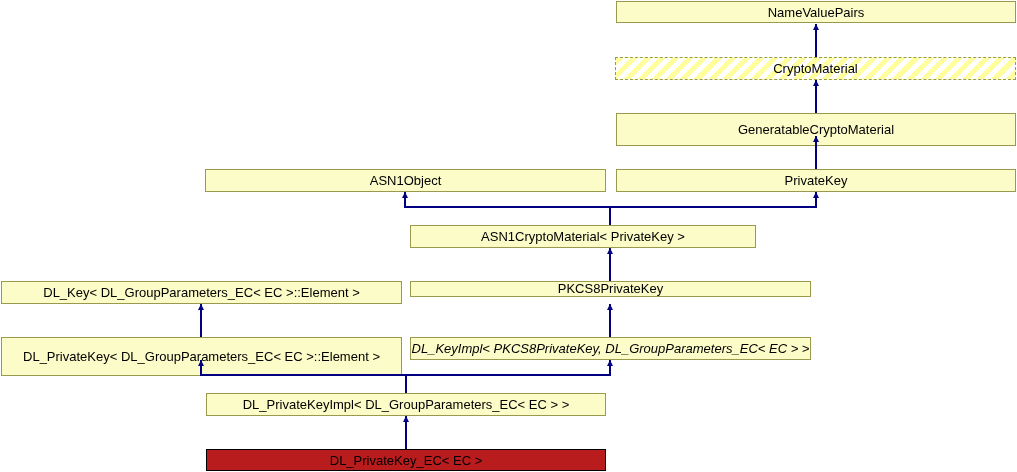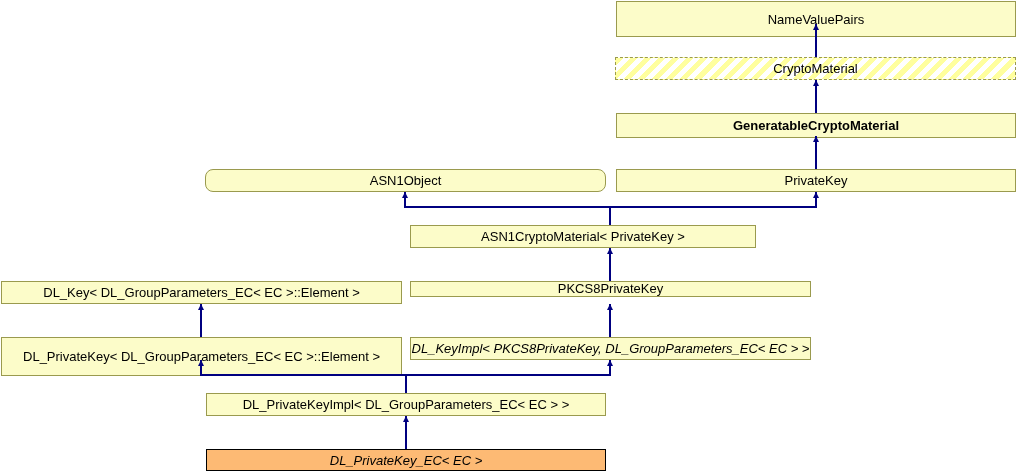--- a/index.html
+++ b/index.html
@@ -28,51 +28,50 @@
     white-space: nowrap;
     overflow: hidden;
   }
   .node.hatched {
     border-style: dashed;
     background: repeating-linear-gradient(135deg,
       #ffff9e 0px, #ffff9e 5px,
       #ffffff 5px, #ffffff 10px);
   }
   .node.highlight {
-    background: #fdba74;
+    background: #b91c1c;
     border-color: #000000;
-    font-style: italic;
   }
   .seg {
     position: absolute;
     background: #000080;
   }
   .arrowhead {
     position: absolute;
     width: 0;
     height: 0;
     border-left: 3px solid transparent;
     border-right: 3px solid transparent;
     border-bottom: 6px solid #000080;
   }
 </style>
 </head>
 <body>
 
 <div id="canvas" style="width: 1017px; height: 472px; background: rgb(255, 255, 255);">
-    <div class="node solid" style="left: 616px; top: 1px; width: 400px; height: 36px;">
+    <div class="node solid" style="left: 616px; top: 1px; width: 400px; height: 22px;">
       <span>NameValuePairs</span>
     </div>
     <div class="node hatched" style="left: 615px; top: 57px; width: 401px; height: 23px;">
       <span>CryptoMaterial</span>
     </div>
-    <div class="node solid" style="left: 616px; top: 113px; width: 400px; height: 25px; font-weight: bold;">
+    <div class="node solid" style="left: 616px; top: 113px; width: 400px; height: 33px;">
       <span>GeneratableCryptoMaterial</span>
     </div>
-    <div class="node solid" style="left: 205px; top: 169px; width: 401px; height: 23px; border-radius: 8px;">
+    <div class="node solid" style="left: 205px; top: 169px; width: 401px; height: 23px;">
       <span>ASN1Object</span>
     </div>
     <div class="node solid" style="left: 616px; top: 169px; width: 400px; height: 23px;">
       <span>PrivateKey</span>
     </div>
     <div class="node solid" style="left: 410px; top: 225px; width: 346px; height: 23px;">
       <span>ASN1CryptoMaterial&lt; PrivateKey &gt;</span>
     </div>
     <div class="node solid" style="left: 1px; top: 281px; width: 401px; height: 23px;">
       <span>DL_Key&lt; DL_GroupParameters_EC&lt; EC &gt;::Element &gt;</span>

